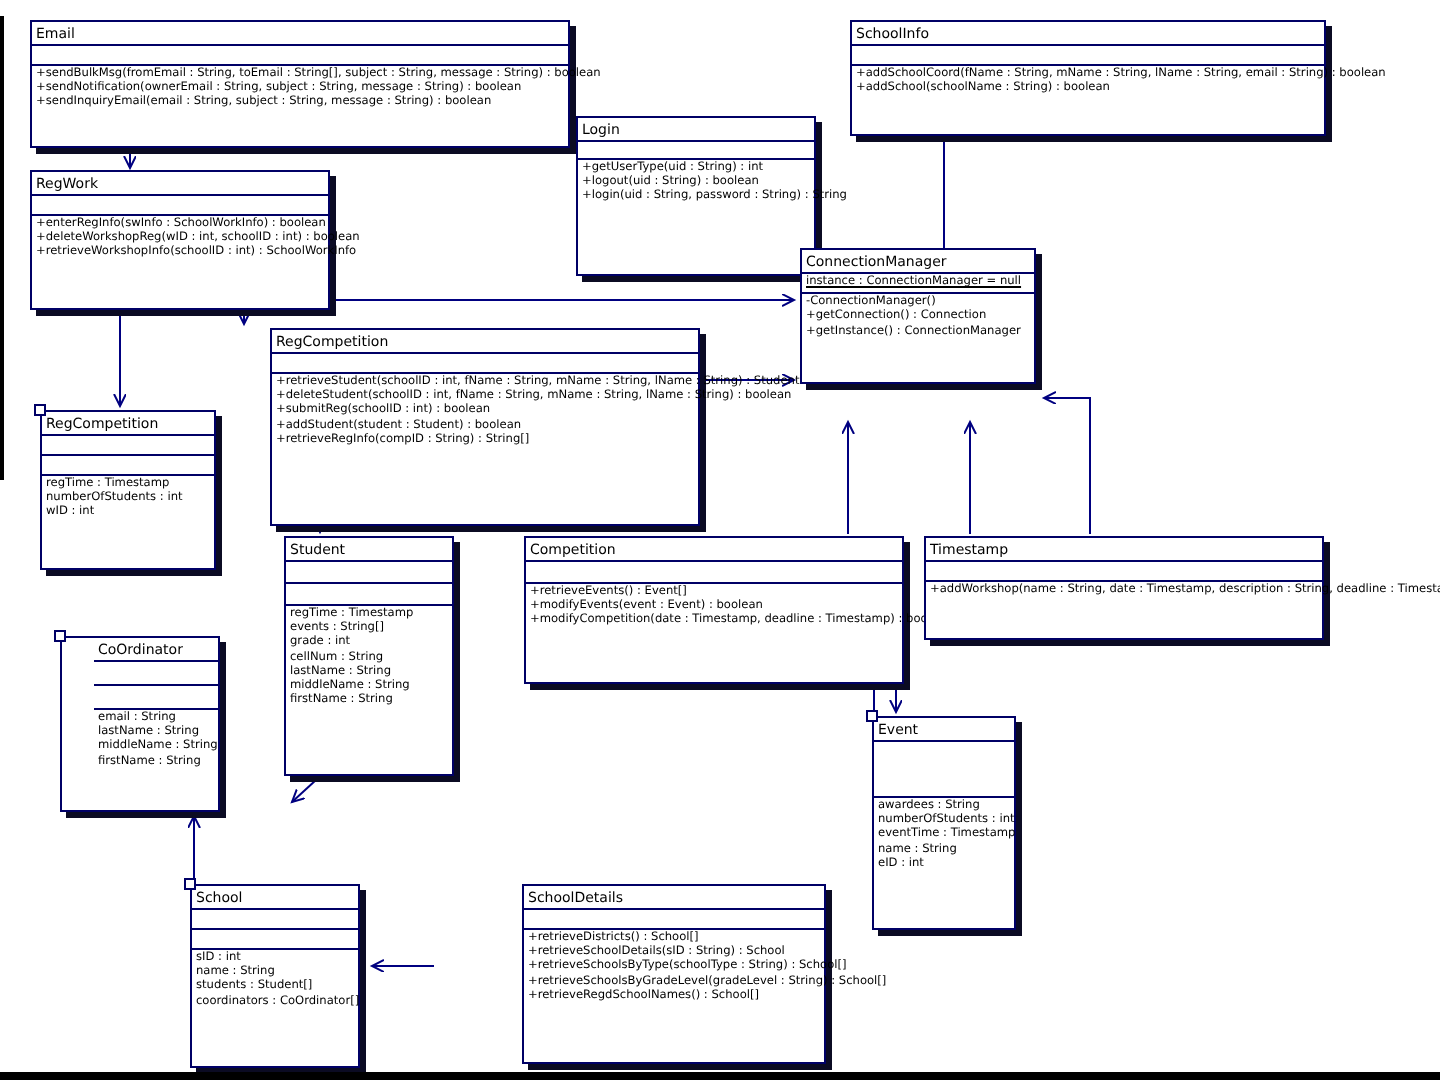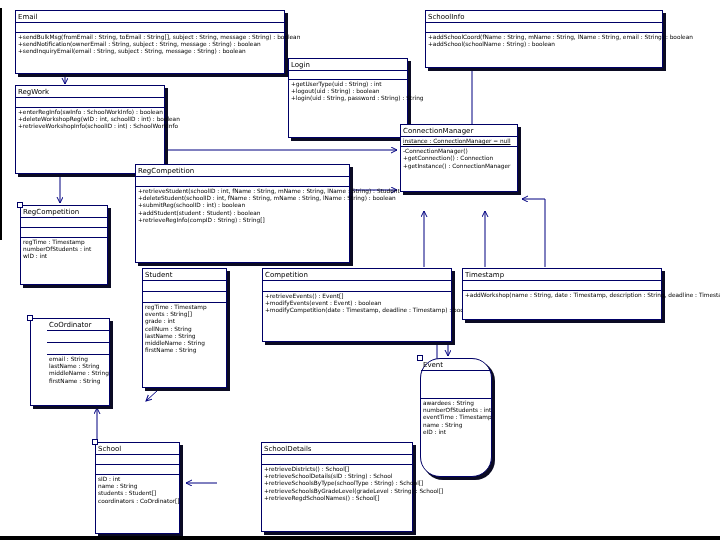--- a/index.html
+++ b/index.html
@@ -66,21 +66,21 @@
       </div>
     </div>
     <div class="uml-class" style="left: 425px; top: 10px; width: 238px; height: 58px;">
       <div class="uml-title">SchoolInfo</div>
       <div class="uml-section" style="height: 10px;"></div>
       <div class="uml-section">
         <div class="uml-line">+addSchoolCoord(fName : String, mName : String, lName : String, email : String) : boolean</div>
         <div class="uml-line">+addSchool(schoolName : String) : boolean</div>
       </div>
     </div>
-    <div class="uml-class" style="left: 15px; top: 85px; width: 150px; height: 89px;">
+    <div class="uml-class" style="left: 15px; top: 85px; width: 150px; height: 70px;">
       <div class="uml-title">RegWork</div>
       <div class="uml-section" style="height: 10px;"></div>
       <div class="uml-section">
         <div class="uml-line">+enterRegInfo(swInfo : SchoolWorkInfo) : boolean</div>
         <div class="uml-line">+deleteWorkshopReg(wID : int, schoolID : int) : boolean</div>
         <div class="uml-line">+retrieveWorkshopInfo(schoolID : int) : SchoolWorkInfo</div>
       </div>
     </div>
     <div class="uml-class" style="left: 400px; top: 124px; width: 118px; height: 68px;">
       <div class="uml-title">ConnectionManager</div>
@@ -138,21 +138,21 @@
         <div class="uml-line">firstName : String</div>
       </div>
     </div>
     <div class="uml-class" style="left: 462px; top: 268px; width: 200px; height: 52px;">
       <div class="uml-title">Timestamp</div>
       <div class="uml-section" style="height: 10px;"></div>
       <div class="uml-section">
         <div class="uml-line">+addWorkshop(name : String, date : Timestamp, description : String, deadline : Timestamp) : boolean</div>
       </div>
     </div>
-    <div class="uml-class" style="left: 420px; top: 358px; width: 72px; height: 119px; border-radius: 20px;">
+    <div class="uml-class" style="left: 436px; top: 358px; width: 72px; height: 107px;">
       <div class="handle"></div>
       <div class="uml-title">Event</div>
       <div class="uml-section" style="height: 28px;"></div>
       <div class="uml-section">
         <div class="uml-line">awardees : String</div>
         <div class="uml-line">numberOfStudents : int</div>
         <div class="uml-line">eventTime : Timestamp</div>
         <div class="uml-line">name : String</div>
         <div class="uml-line">eID : int</div>
       </div>

